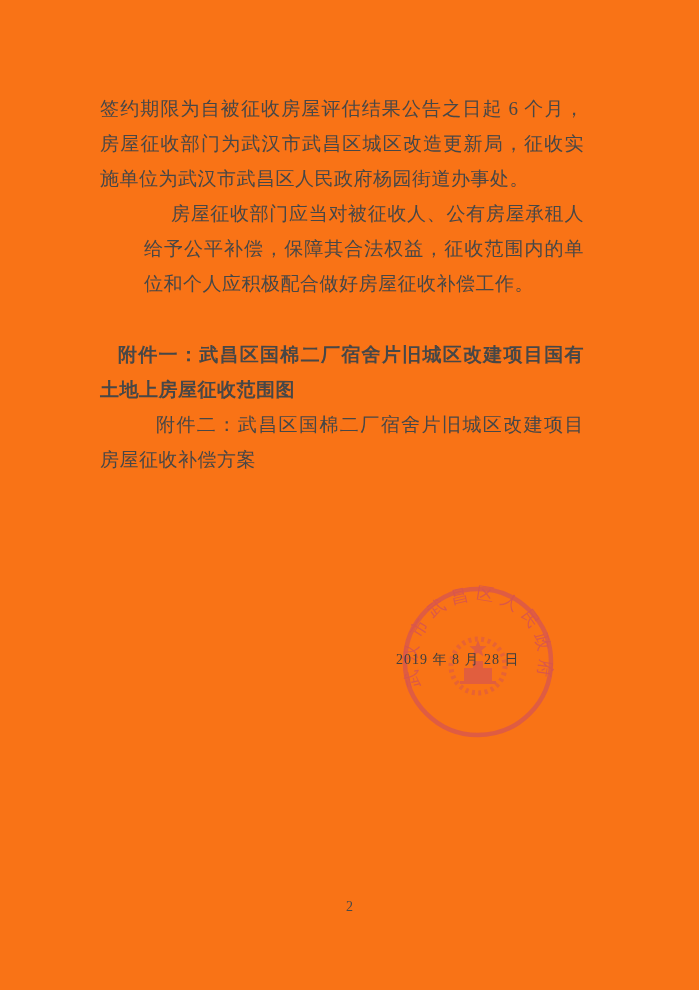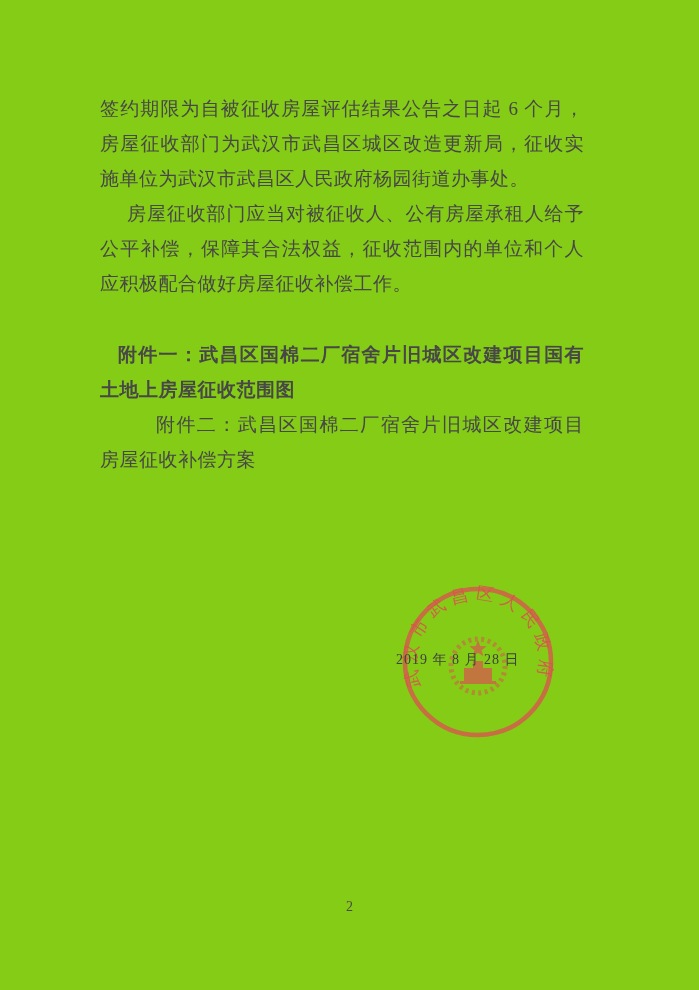--- a/index.html
+++ b/index.html
@@ -4,36 +4,36 @@
 <style>
   html, body { margin: 0; padding: 0; }
   body {
     width: 699px; height: 990px;
     background: #ffffff;
     font-family: "Liberation Serif", "DejaVu Serif", serif;
   }
   .page {
     position: relative;
     width: 699px; height: 990px;
-    background: #84cc16;
+    background: #f97316;
     overflow: hidden;
   }
   .body-text {
     position: absolute;
     left: 100px; top: 91px;
     width: 484px;
     font-size: 19px;
     line-height: 35px;
     color: #474747;
     text-align: justify;
     text-justify: inter-character;
     letter-spacing: 0.5px;
   }
   .para { margin: 0; padding: 0; }
-  .para.indent { text-indent: 27px; }
+  .para.indent { text-indent: 27px; margin-left: 44px; }
   .attachments { margin-top: 36px; }
   .para.att-1 { text-indent: 18px; font-weight: bold; }
   .para.att-2 { text-indent: 56px; }
   .issue-date {
     position: absolute;
     left: 396px; top: 651px;
     font-size: 14px;
     letter-spacing: 1px;
     color: #3f3f3f;
     white-space: nowrap;

